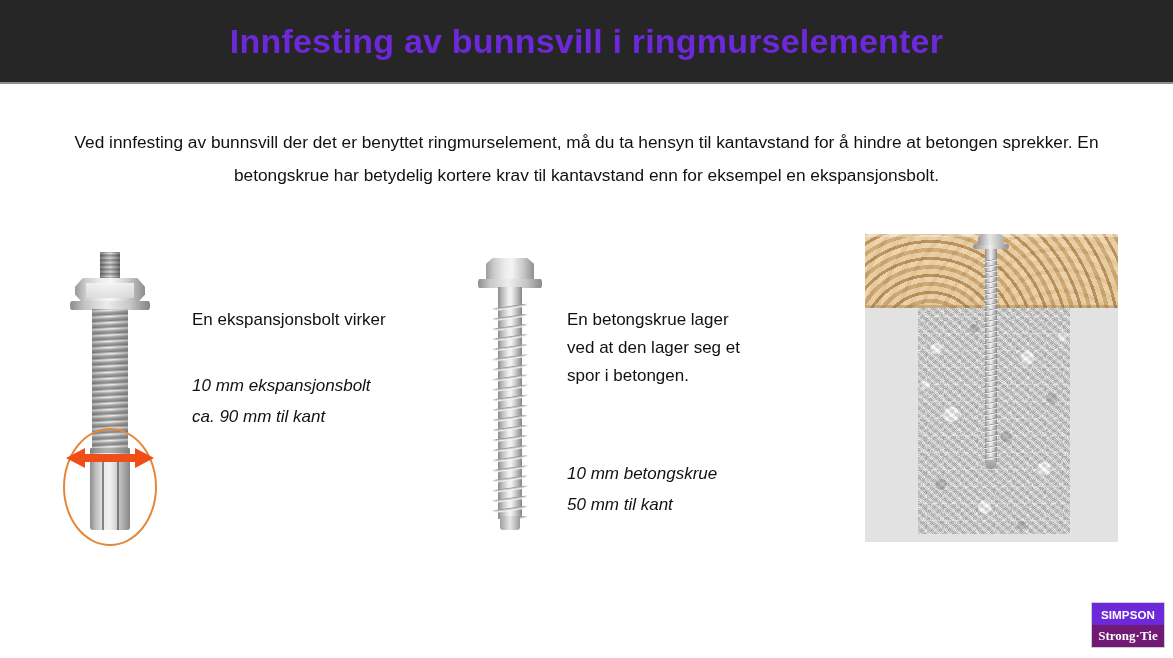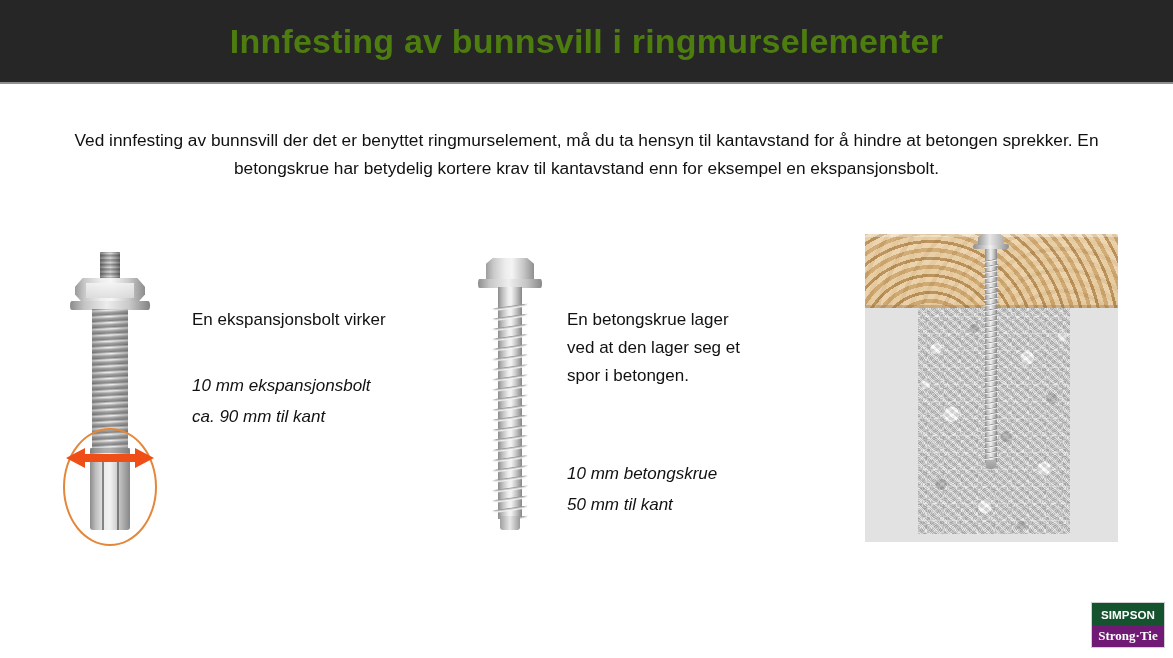--- a/index.html
+++ b/index.html
@@ -28,21 +28,21 @@
     background: #262626;
   }
   .header-title {
     position: absolute;
     left: 0; top: 0;
     width: 1173px;
     height: 82px;
     display: flex;
     align-items: center;
     justify-content: center;
-    color: #4d7c0f;
+    color: #6d28d9;
     font-size: 34px;
     font-weight: bold;
     letter-spacing: 0.2px;
     white-space: nowrap;
   }
   .header-rule {
     position: absolute;
     left: 0; top: 82px;
     width: 1173px;
     height: 2px;
@@ -50,21 +50,21 @@
   }
 
   
   .intro {
     position: absolute;
     left: 40px;
     top: 126px;
     width: 1093px;
     text-align: center;
     font-size: 17.3px;
-    line-height: 28px;
+    line-height: 33px;
     color: #111111;
   }
 
   
   .textblock {
     position: absolute;
     font-size: 17px;
     line-height: 28px;
     color: #111111;
   }
@@ -287,21 +287,21 @@
     position: absolute;
     left: 1091px; top: 602px;
     width: 74px; height: 46px;
     background: #ffffff;
     border: 1px solid #cfcfcf;
     display: flex;
     flex-direction: column;
   }
   .logo-top {
     flex: 1 1 50%;
-    background: #14532d;
+    background: #6d28d9;
     color: #ffffff;
     font-weight: bold;
     font-size: 11.6px;
     letter-spacing: .1px;
     display: flex; align-items: center; justify-content: center;
   }
   .logo-bottom {
     flex: 1 1 50%;
     background: #701a75;
     color: #ffffff;

